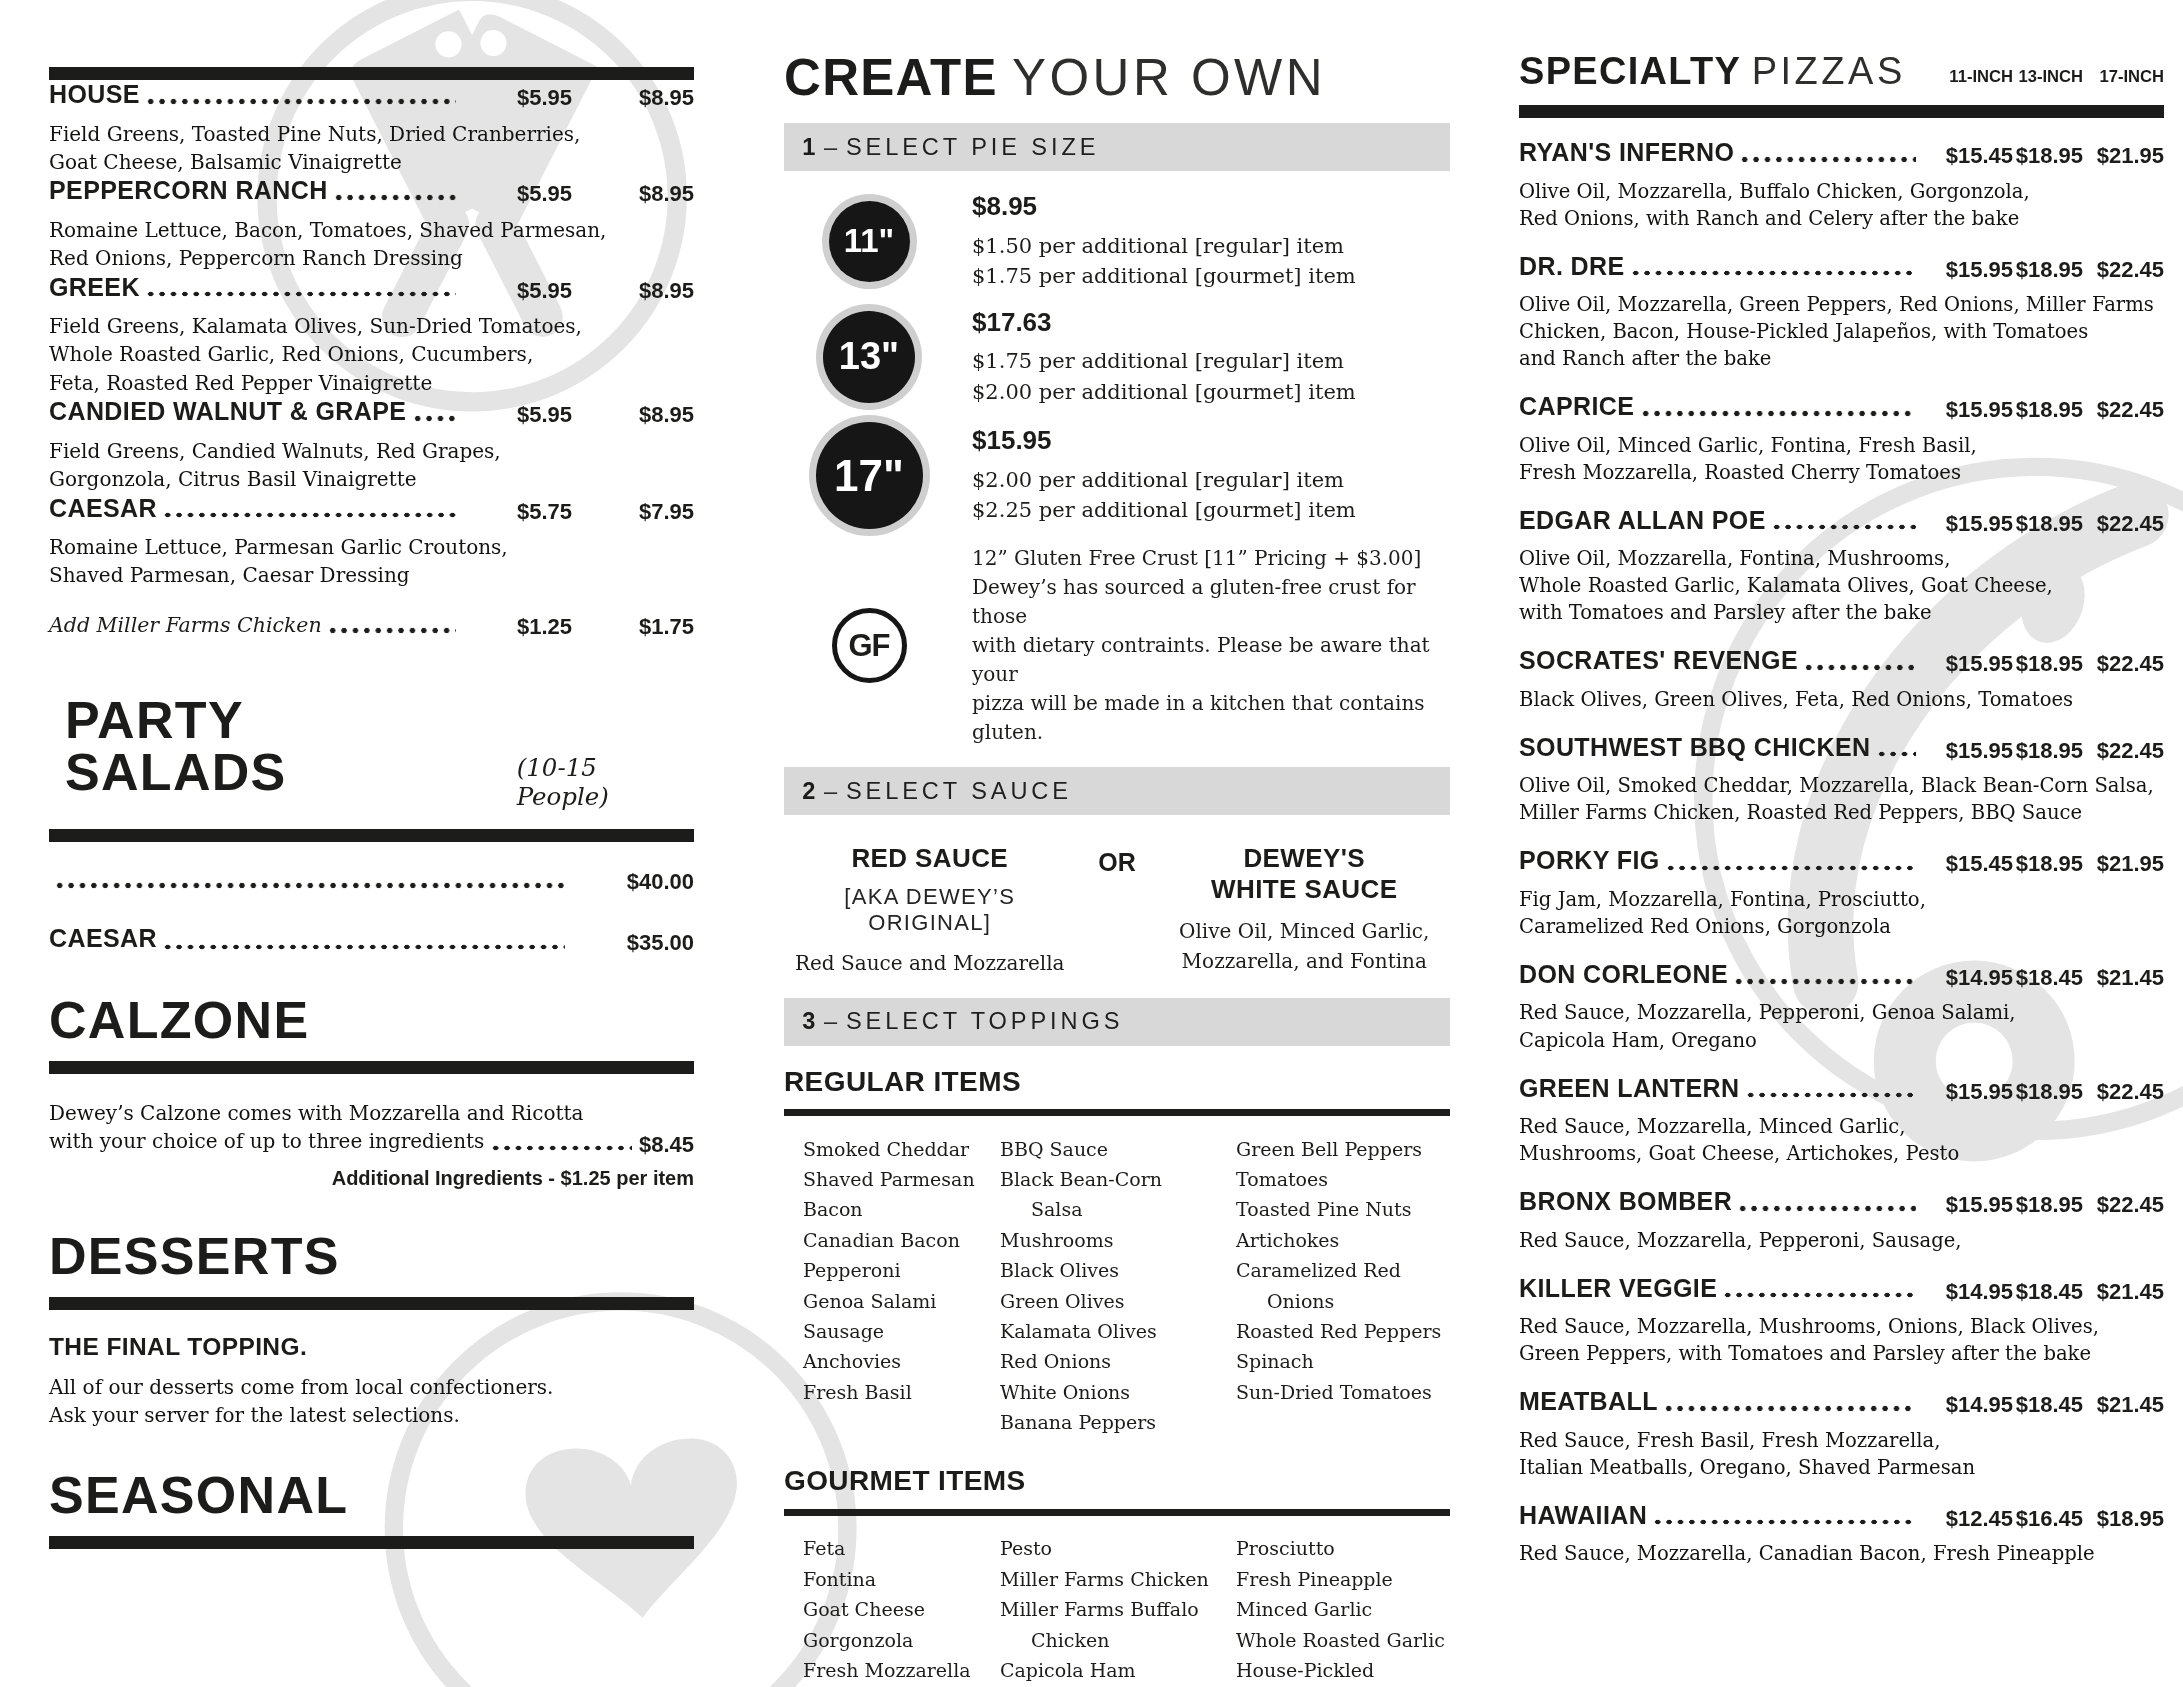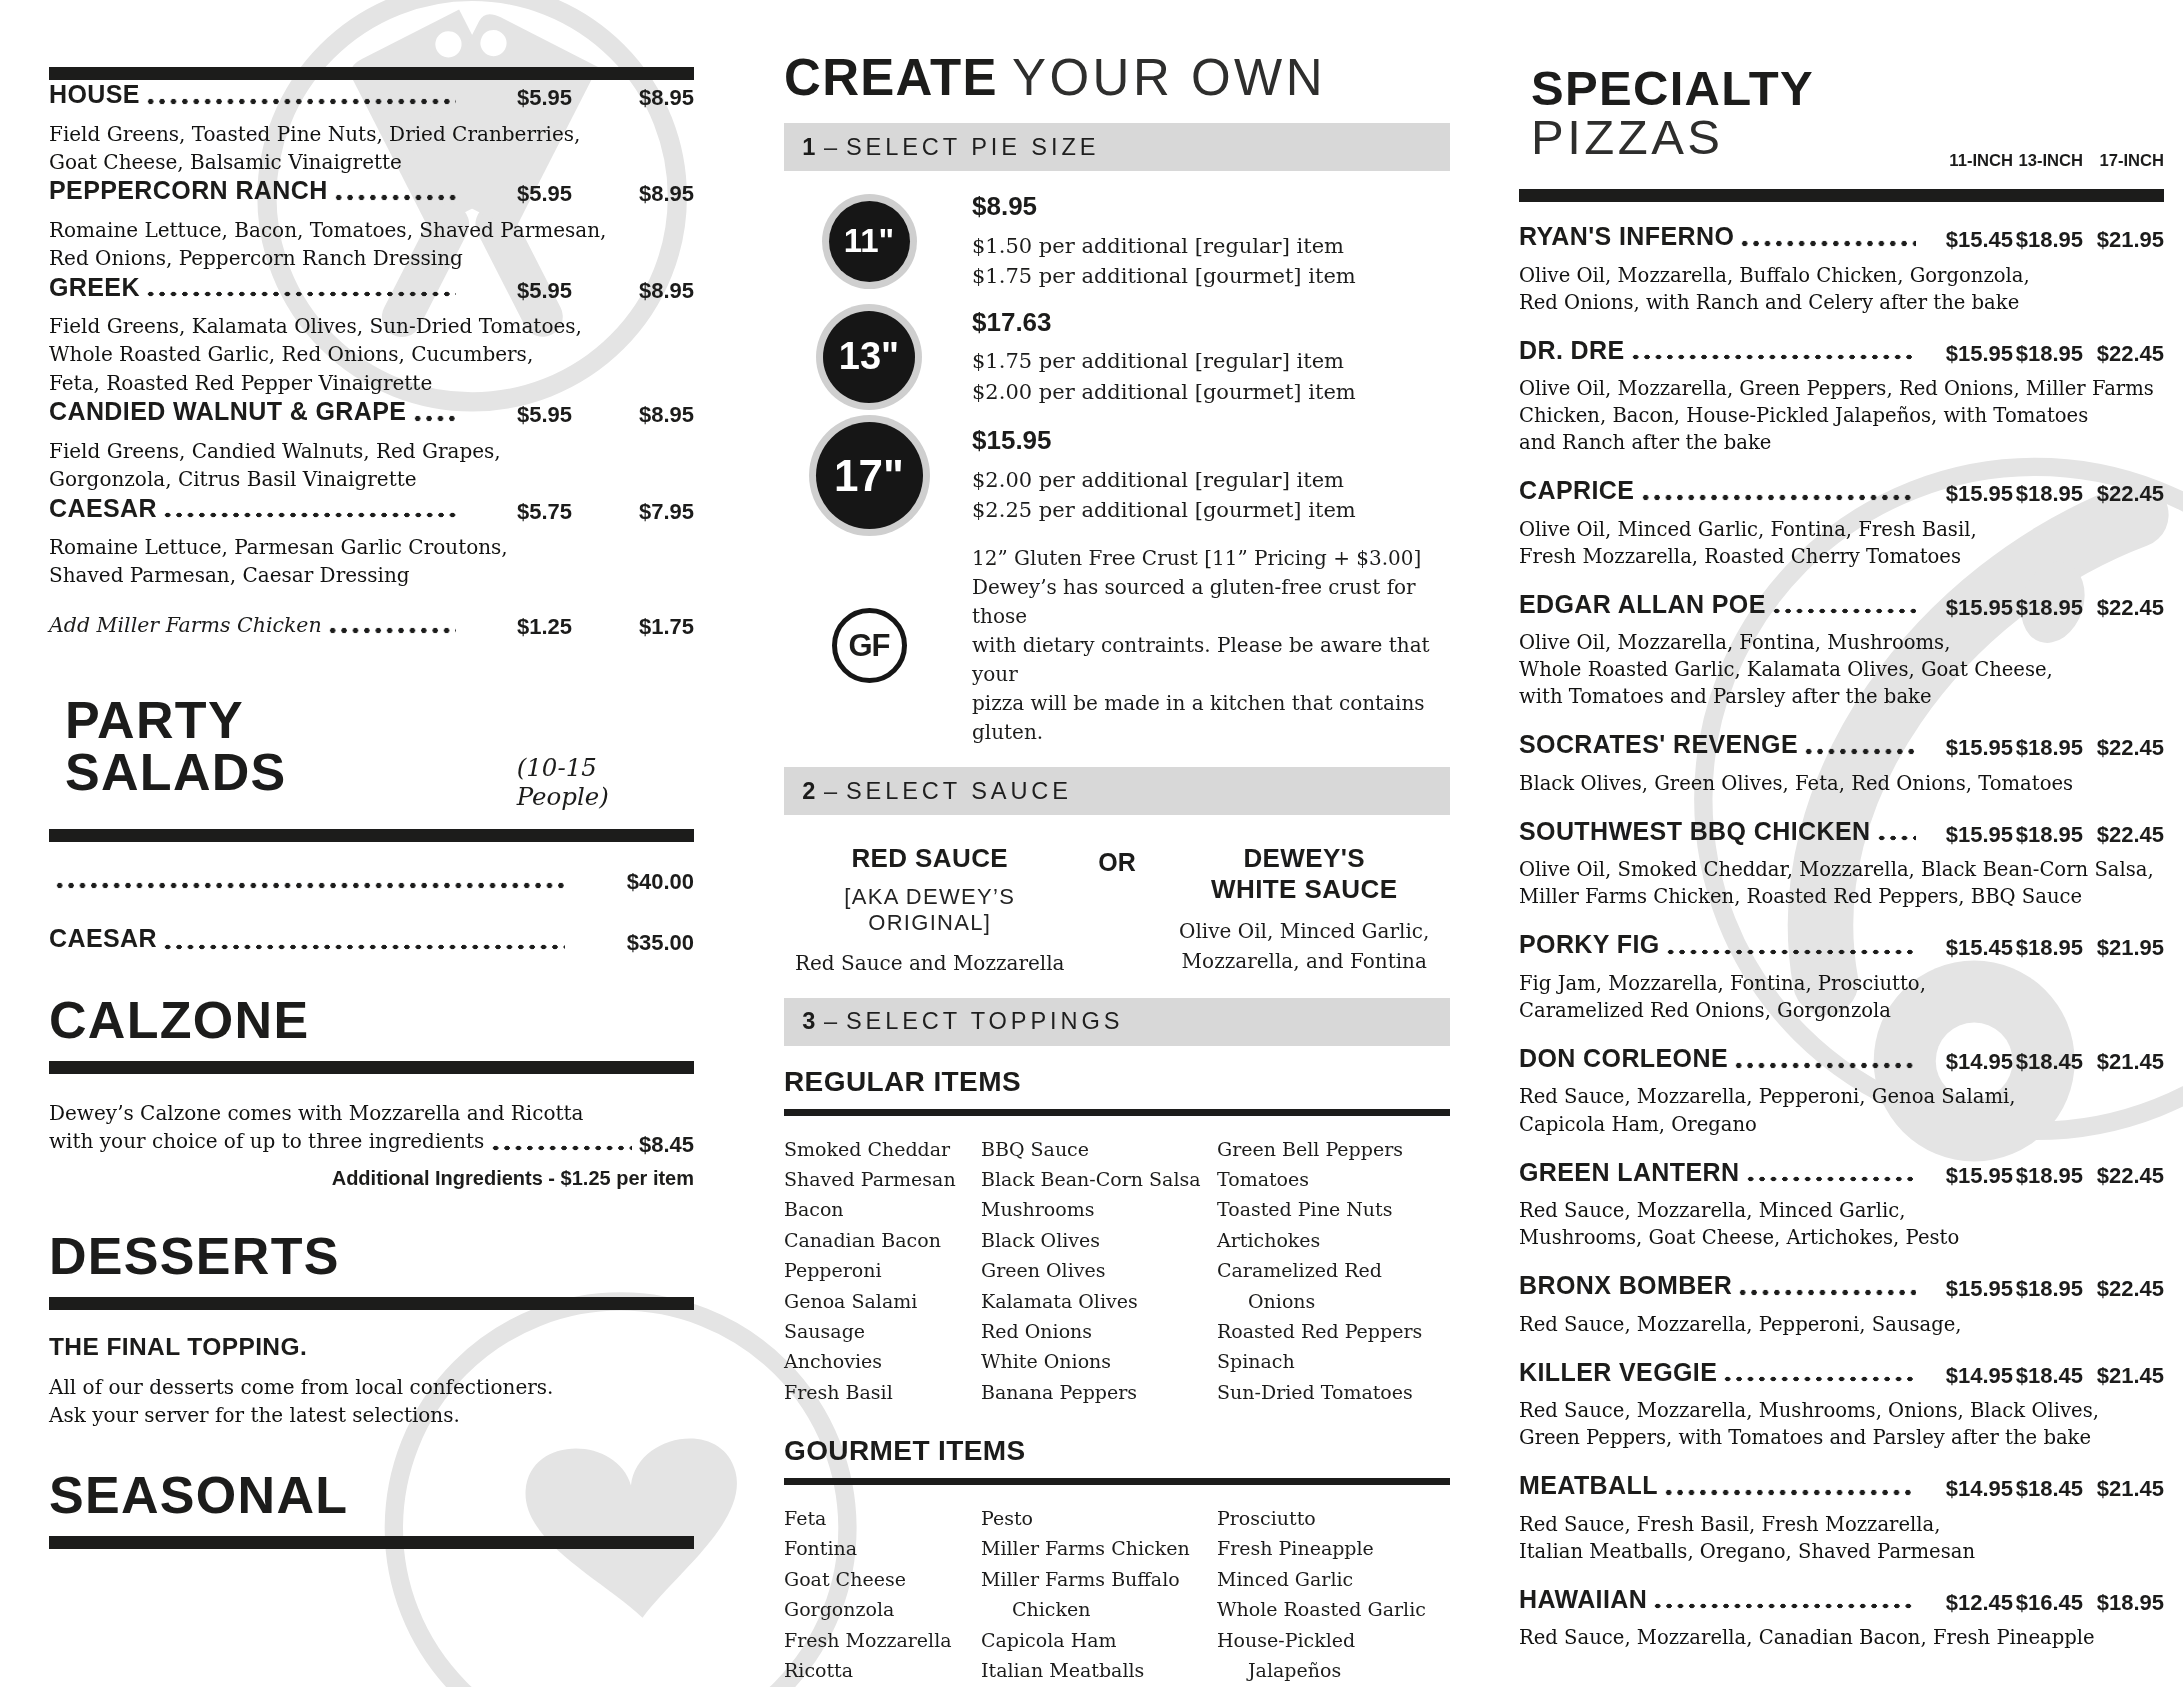--- a/index.html
+++ b/index.html
@@ -68,21 +68,21 @@
   .sauce-col{flex:1;text-align:center;}
   .sauce-or{width:83px;text-align:center;font-weight:800;font-size:25px;padding-top:5.2px;flex:none;}
   .sauce-title{font-weight:800;font-size:26px;line-height:1.18;letter-spacing:0.4px;}
   .sauce-sub{font-weight:400;font-size:22px;letter-spacing:1.3px;color:#242424;margin-top:10.5px;}
   .sauce-desc{font-family:"DejaVu Serif",serif;font-size:20px;line-height:1.5;margin-top:11.4px;}
 
   .topping-head{font-weight:800;font-size:28px;letter-spacing:0.4px;margin-top:12.2px;}
   .topping-cols{display:flex;margin-top:17.5px;}
   .topping-col{list-style:none;margin:0;padding:0;}
   .tc0{width:197px;} .tc1{width:236px;} .tc2{flex:1;}
-  .topping-col li{font-family:"DejaVu Serif",serif;font-size:19px;line-height:1.6;padding-left:31px;text-indent:-31px;}
+  .topping-col li{font-family:"DejaVu Serif",serif;font-size:19px;line-height:1.6;padding-left:31px;text-indent:-31px;margin-left:19px;}
 
   
   .spec-item{margin-top:20px;}
   .spec-desc .desc-line{font-size:19.6px;line-height:1.38;}
 </style>
 </head>
 <body>
 
 <div class="page">
 
@@ -410,21 +410,21 @@
           <li>Fresh Pineapple</li>
           <li>Minced Garlic</li>
           <li>Whole Roasted Garlic</li>
           <li>House-Pickled Jalapeños</li>
         </ul>
       </div>
   </div>
 
   <div class="col col-right">
     <div class="sec-head">
-      <h2 class="cyo-title" style="margin:12px;font-size:49px;">
+      <h2 class="cyo-title" style="margin:0;font-size:38px;">
         <span class="bold">SPECIALTY</span>
         <span class="thin">PIZZAS</span>
       </h2>
       <div class="head-labels">
         <span class="head-label p3a" style="font-size:16.6px;">11-INCH</span>
         <span class="head-label p3b" style="font-size:16.6px;">13-INCH</span>
         <span class="head-label p3c" style="font-size:16.6px;">17-INCH</span>
       </div>
     </div>
     <div class="rule"></div>

